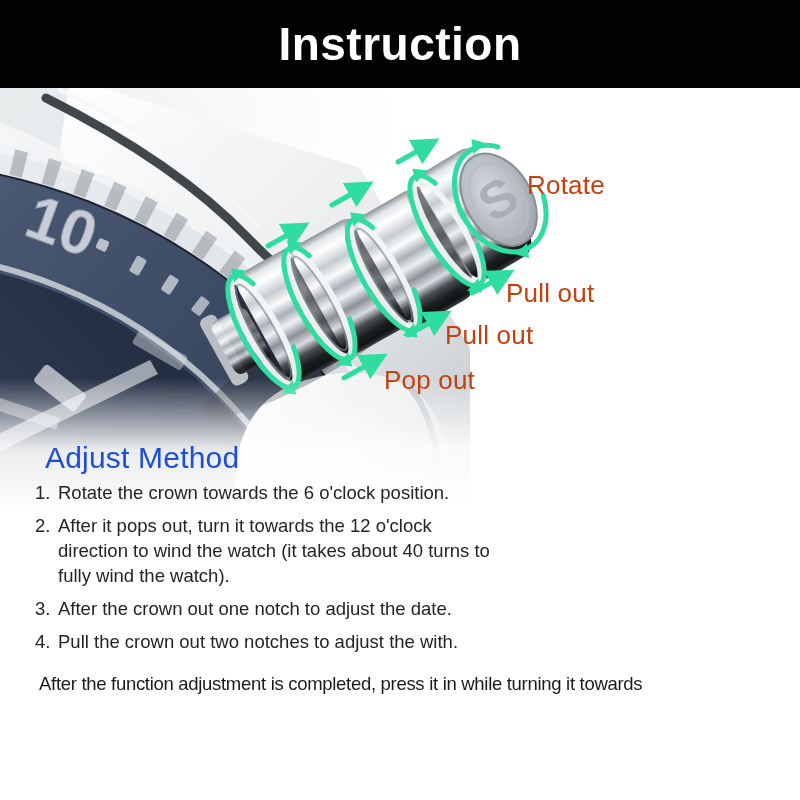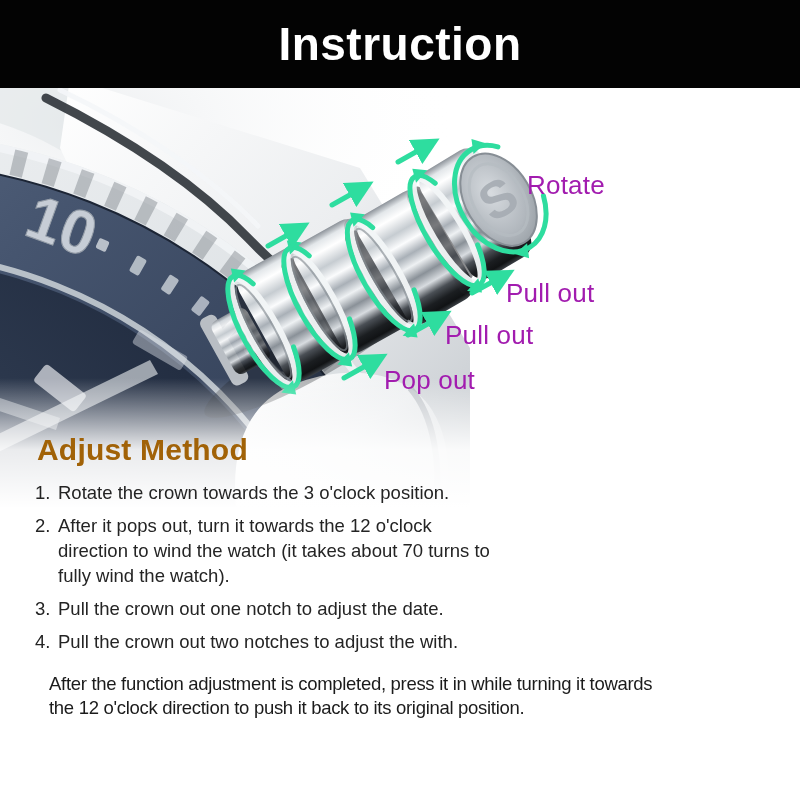--- a/index.html
+++ b/index.html
@@ -5,34 +5,34 @@
   html,body{margin:0;padding:0;background:#ffffff;}
   .page{position:relative;width:800px;height:800px;overflow:hidden;background:#ffffff;
         font-family:"Liberation Sans","DejaVu Sans",sans-serif;}
   
   .header{position:absolute;top:0;left:0;width:800px;height:88px;background:#030303;
           display:flex;align-items:center;justify-content:center;}
   .header h1{margin:8px;color:#ffffff;font-size:46px;font-weight:800;letter-spacing:.5px;}
   
   .illustration{position:absolute;top:88px;left:0;width:800px;height:420px;}
   .illustration svg{position:absolute;top:0;left:0;}
-  .callout{position:absolute;font-size:26px;color:#a21caf;line-height:1;letter-spacing:.2px;white-space:nowrap;}
+  .callout{position:absolute;font-size:26px;color:#c2410c;line-height:1;letter-spacing:.2px;white-space:nowrap;}
   .lbl-rotate{left:527px;top:84px;}
   .lbl-pull1{left:506px;top:192px;}
   .lbl-pull2{left:445px;top:234px;}
   .lbl-pop{left:384px;top:279px;}
   
-  .method-heading{position:absolute;left:37px;top:433px;margin:0;font-size:30px;font-weight:700;color:#a16207;letter-spacing:.2px;}
+  .method-heading{position:absolute;left:37px;top:433px;margin:8px;font-size:30px;font-weight:400;color:#1d4ed8;letter-spacing:.2px;}
   .steps{position:absolute;left:35px;top:480px;width:468px;}
   .step{display:flex;margin-bottom:8px;font-size:18.5px;line-height:25px;color:#242424;}
   .step .num{flex:0 0 23px;}
   .step .txt{flex:1;}
   
   .notes{position:absolute;left:35px;top:672px;width:760px;}
-  .note{margin:0 0 17px 14px;font-size:18.5px;line-height:24px;color:#1b1b1b;letter-spacing:-0.3px;}
+  .note{margin:0 0 17px 4px;font-size:18.5px;line-height:24px;color:#1b1b1b;letter-spacing:-0.3px;}
   .note .ln{white-space:nowrap;}
 </style>
 </head>
 <body>
 
 <div class="page">
 
   <div class="header">
     <h1>Instruction</h1>
   </div>
@@ -217,39 +217,38 @@
     <div class="callout lbl-pull1">Pull out</div>
     <div class="callout lbl-pull2">Pull out</div>
     <div class="callout lbl-pop">Pop out</div>
   </div>
 
   <h2 class="method-heading">Adjust Method</h2>
 
   <div class="steps">
     <div class="step">
       <span class="num">1.</span>
-      <span class="txt">Rotate the crown towards the 3 o'clock position.</span>
+      <span class="txt">Rotate the crown towards the 6 o'clock position.</span>
     </div>
     <div class="step">
       <span class="num">2.</span>
-      <span class="txt">After it pops out, turn it towards the 12 o'clock direction to wind the watch (it takes about 70 turns to fully wind the watch).</span>
+      <span class="txt">After it pops out, turn it towards the 12 o'clock direction to wind the watch (it takes about 40 turns to fully wind the watch).</span>
     </div>
     <div class="step">
       <span class="num">3.</span>
-      <span class="txt">Pull the crown out one notch to adjust the date.</span>
+      <span class="txt">After the crown out one notch to adjust the date.</span>
     </div>
     <div class="step">
       <span class="num">4.</span>
       <span class="txt">Pull the crown out two notches to adjust the with.</span>
     </div>
   </div>
 
   <div class="notes">
     <p class="note">
       <span class="ln">After the function adjustment is completed, press it in while turning it towards</span><br>
-      <span class="ln">the 12 o'clock direction to push it back to its original position.</span>
     </p>
     <p class="note">
       <br>
     </p>
   </div>
 
 </div>
 
 </body></html>

